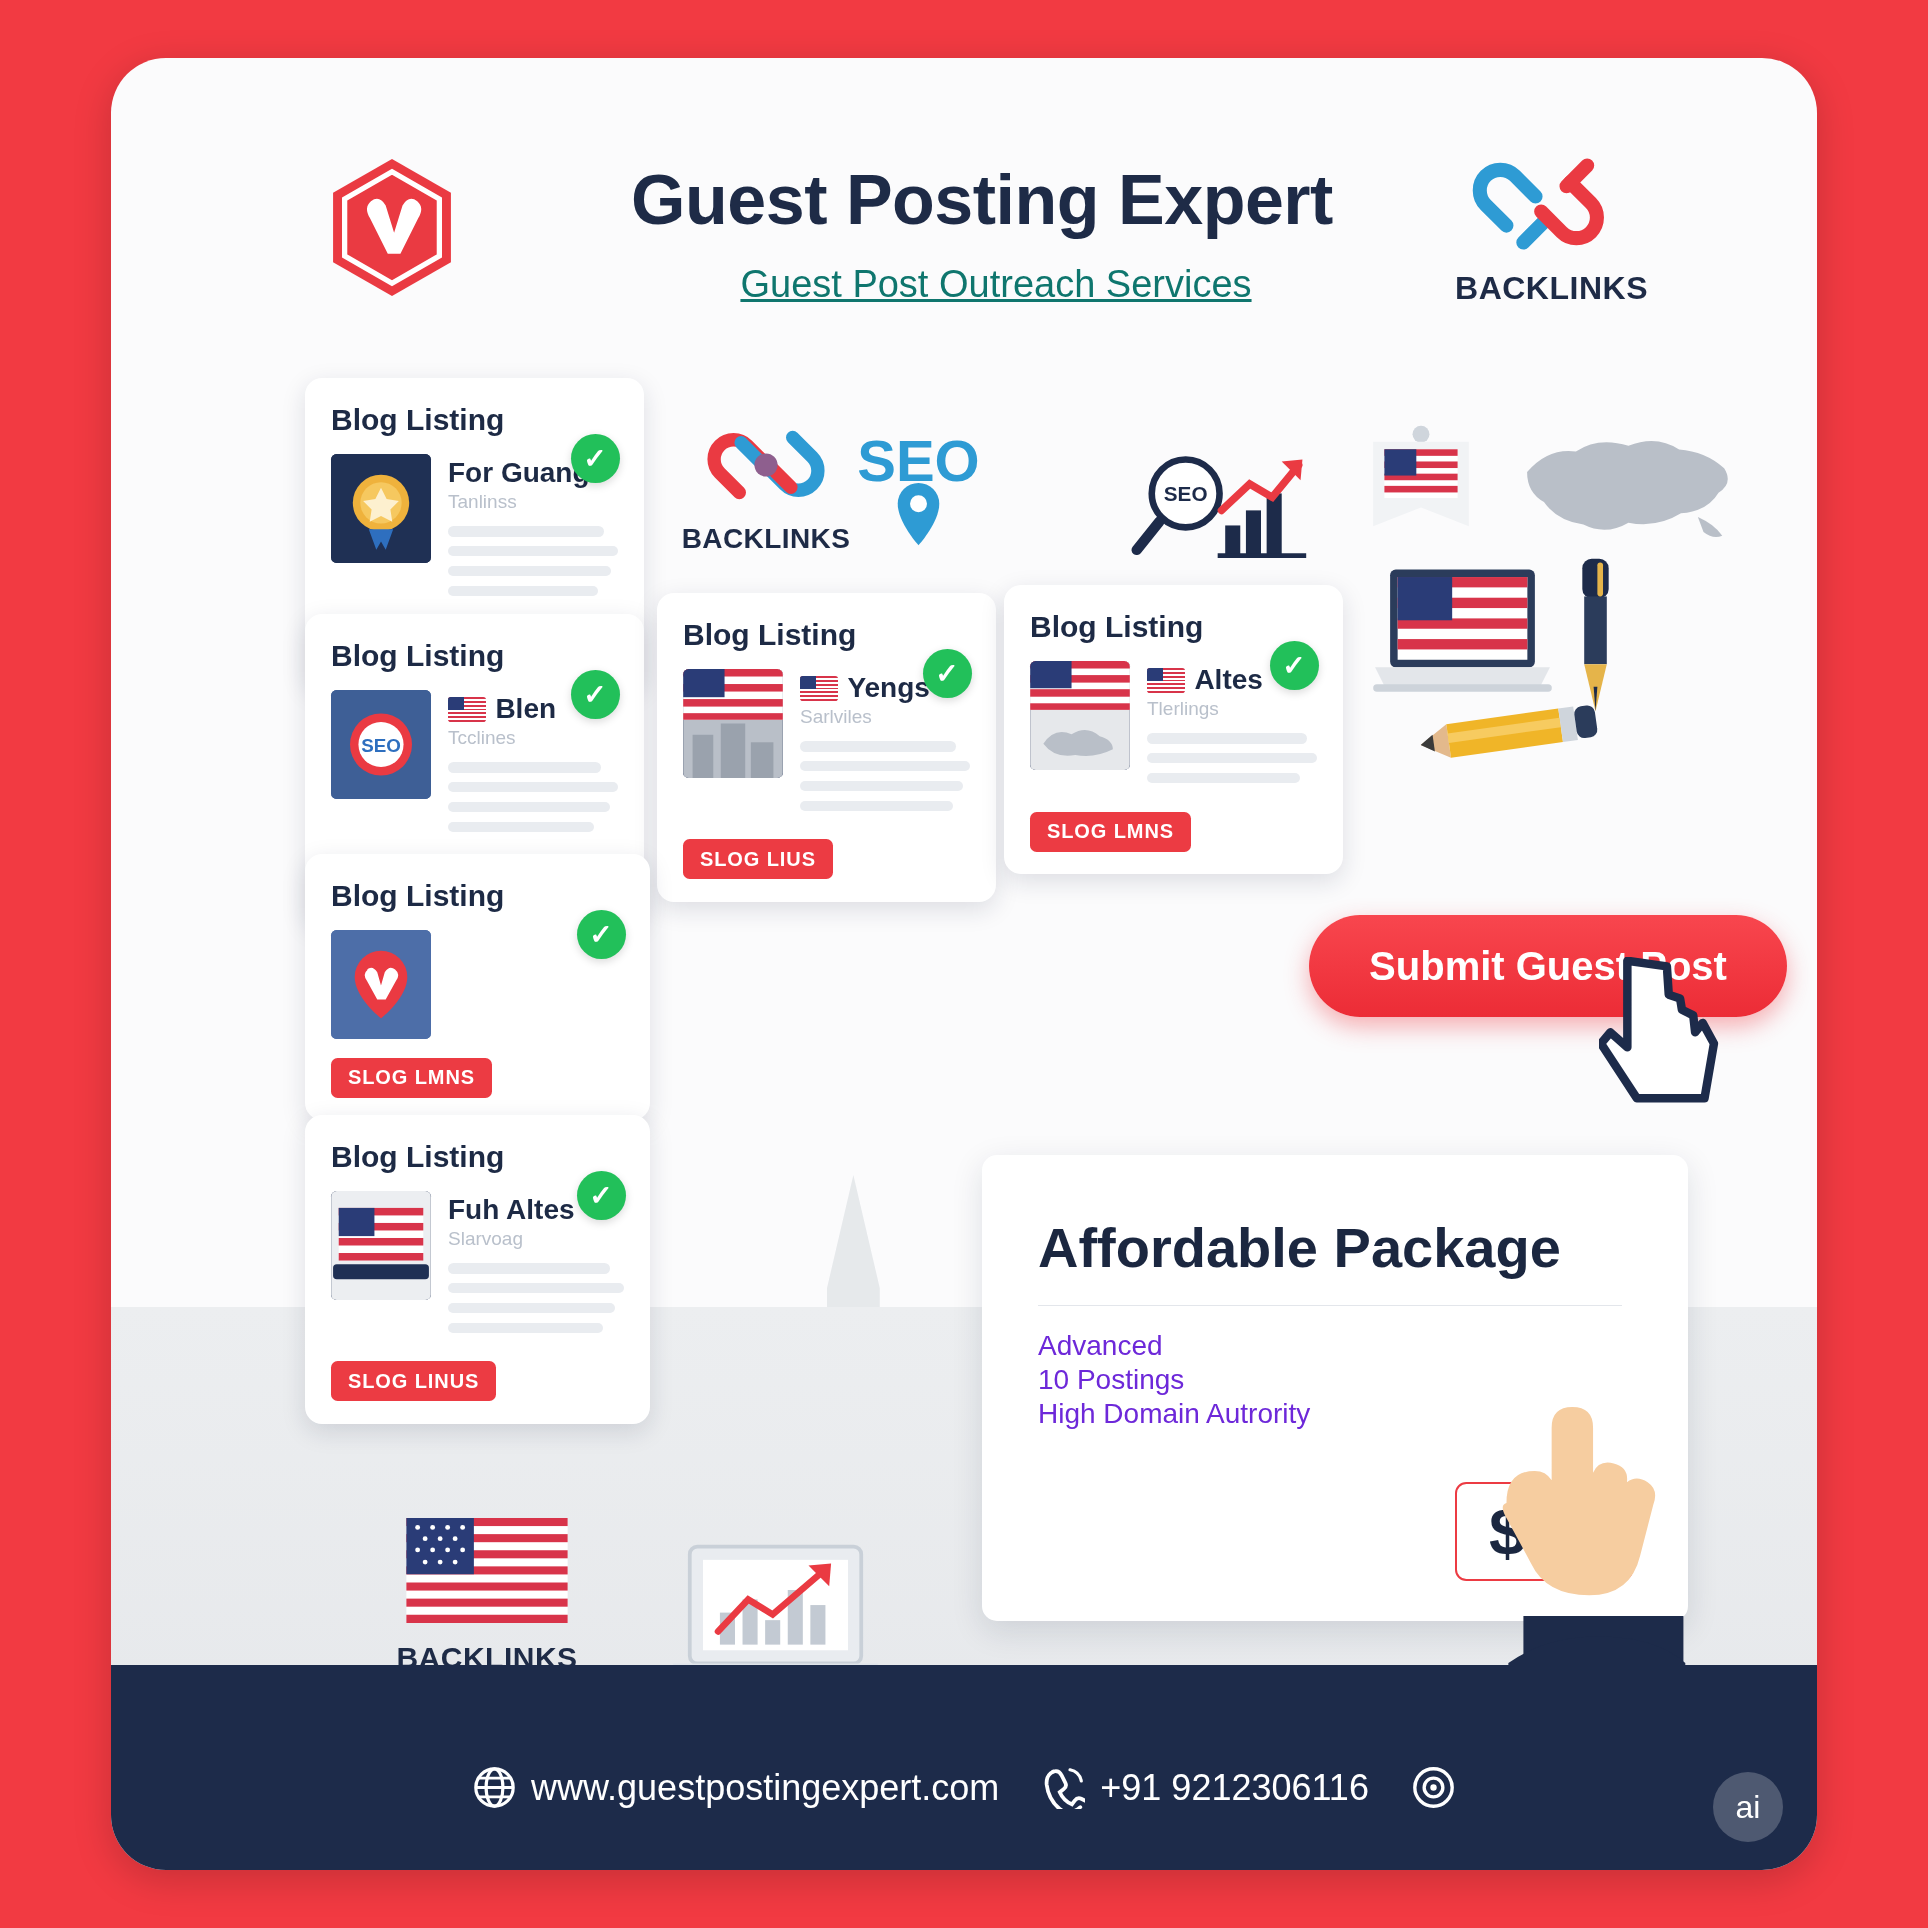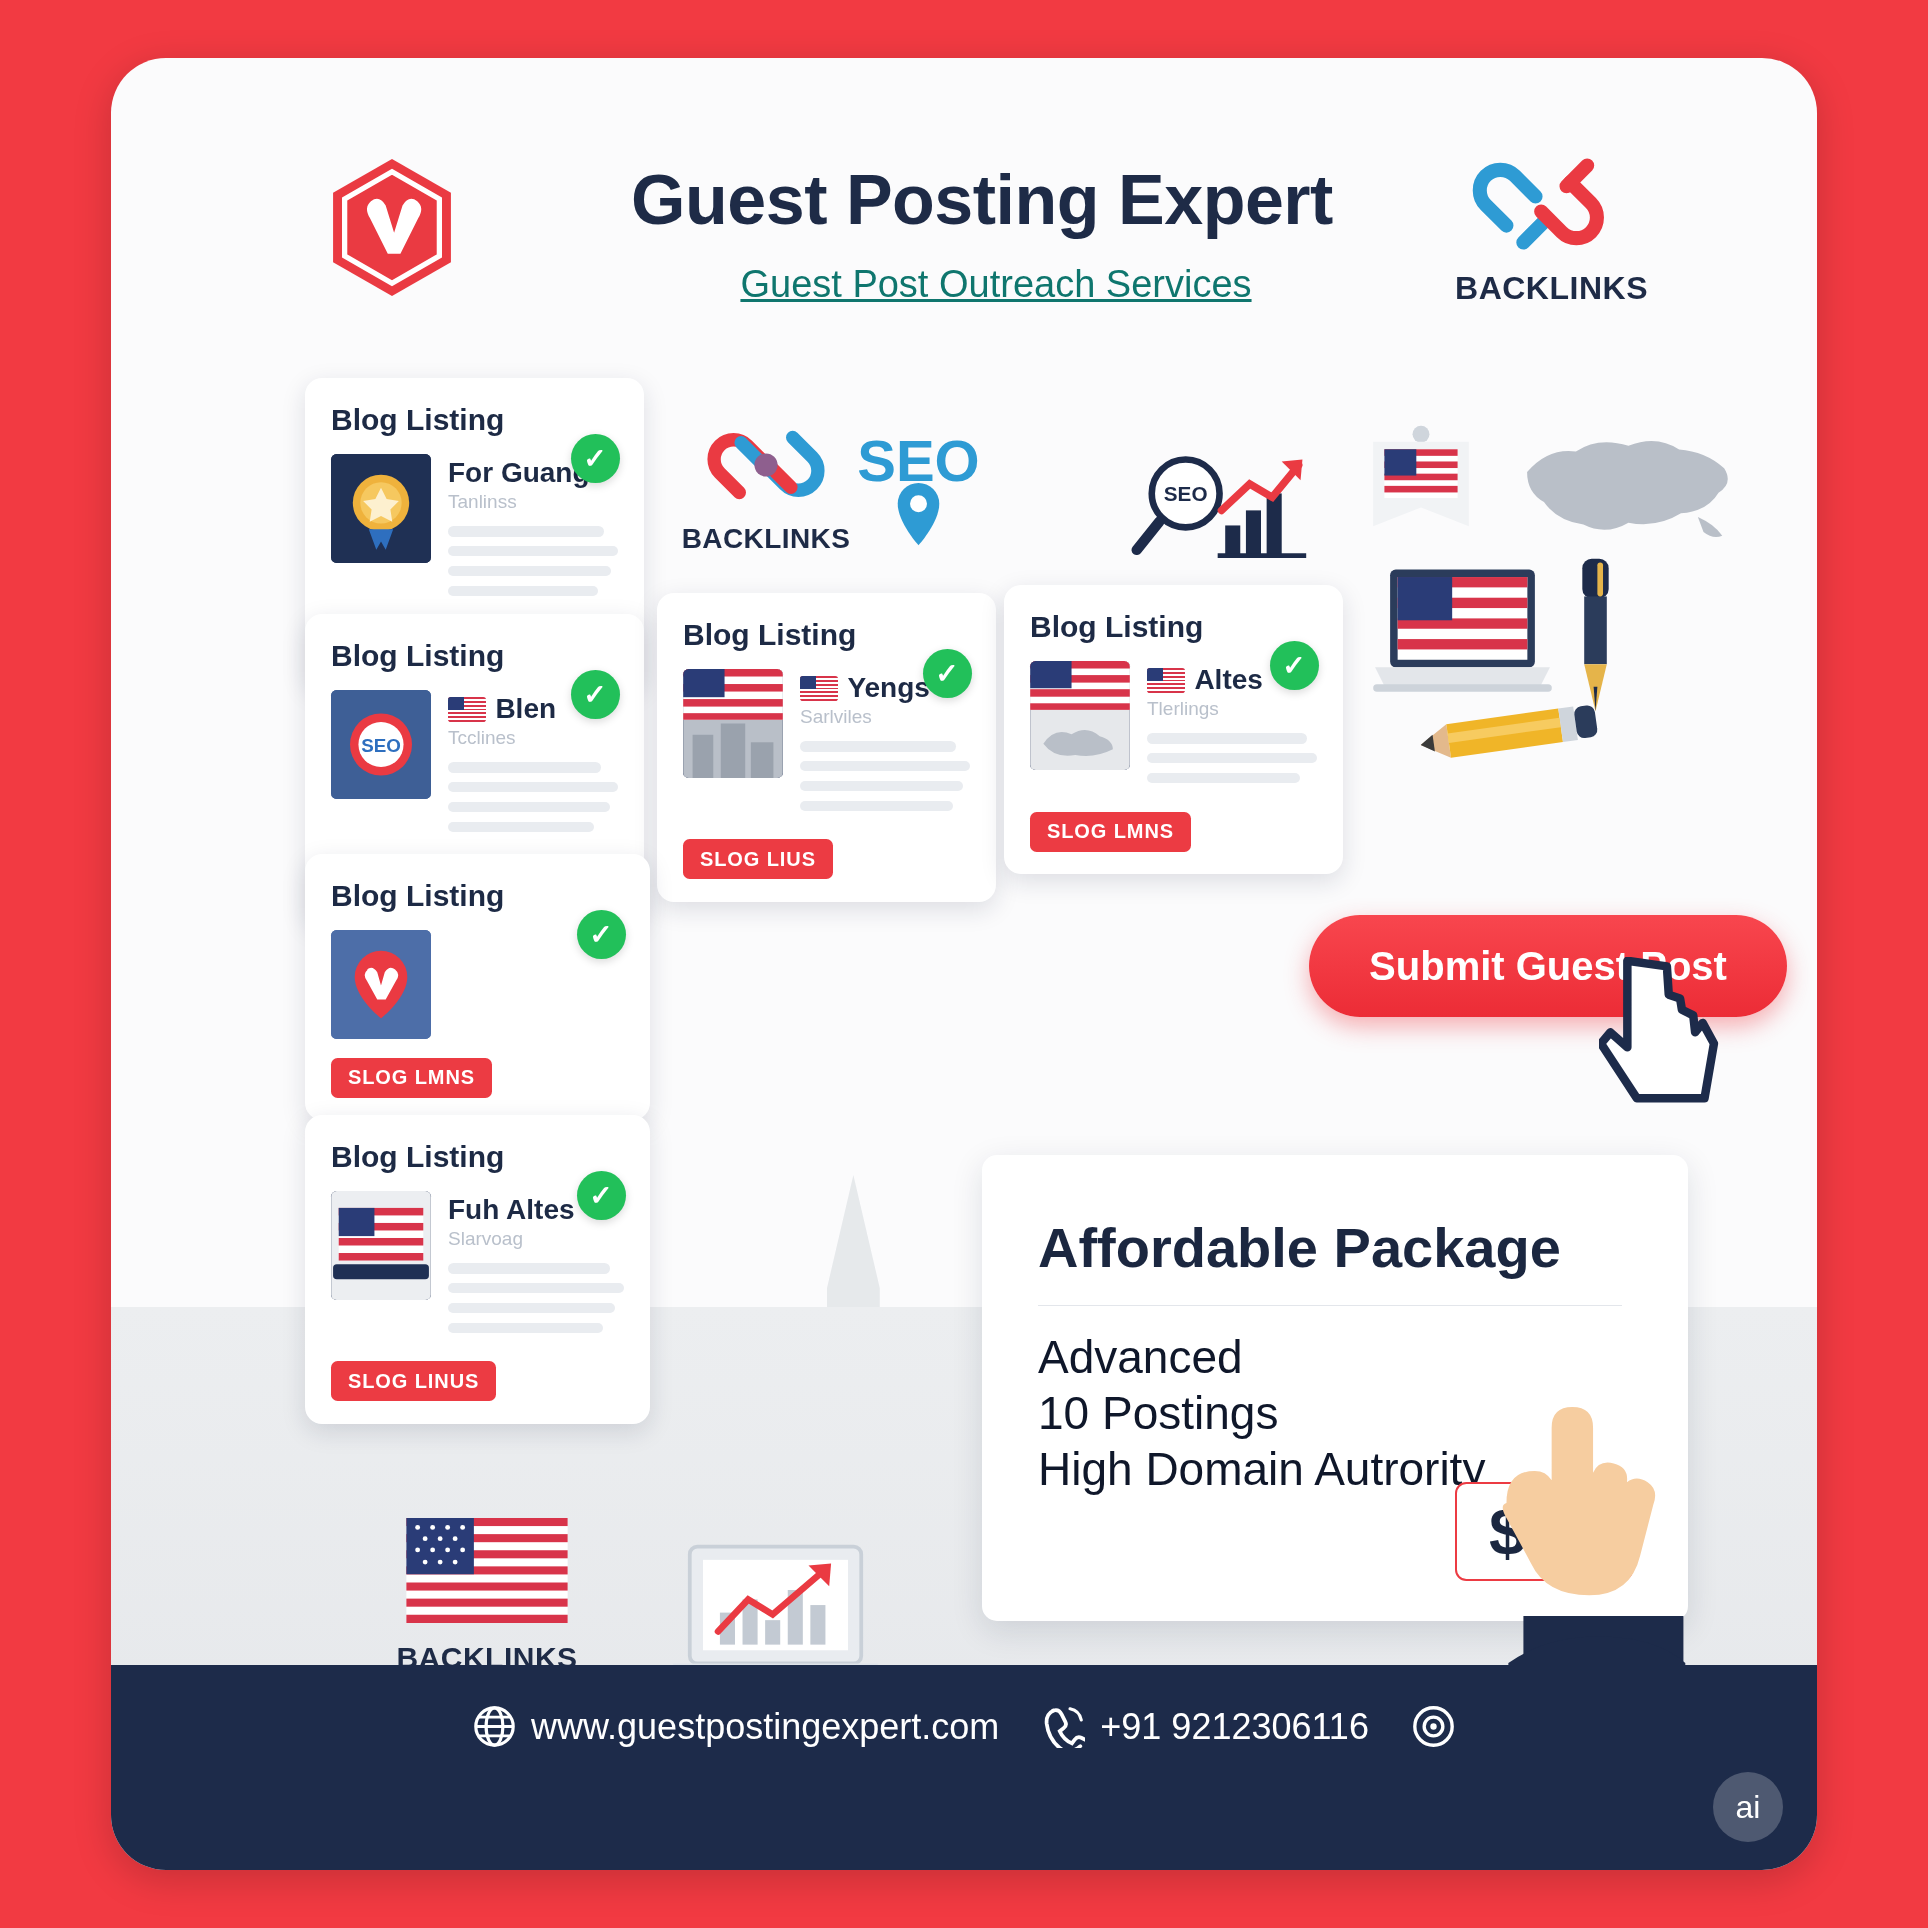--- a/index.html
+++ b/index.html
@@ -104,37 +104,37 @@
 
   
   #pkg {
     position:absolute; left:871px; top:1097px; width:706px; height:466px;
     background:#fff; border-radius:15px;
     box-shadow:0 9.4px 32px rgba(20,30,60,.12);
     padding:60px 56px;
   }
   #pkg h2 { font-size:56px; font-weight:bold; color:#1b2740; }
   #pkg .rule { height:1.9px; background:#e3e6eb; margin:24.5px 0 22.6px 0; width:584px; }
-  #pkg .feat { font-size:46px; color:#0f172a; line-height:1.22; }
+  #pkg .feat { font-size:28px; color:#6d28d9; line-height:1.22; }
   #price {
     position:absolute; right:55px; bottom:40px;
     border:2.8px solid #ec3b43; border-radius:11.3px;
     padding:9.4px 32px; font-size:66px; font-weight:bold; color:#1b2740;
     background:#fff;
   }
 
   
   .bot-flag { position:absolute; left:282px; top:1460px; text-align:center; width:188px;}
   .bot-flag .cap { margin-top:15px; font-size:30px; font-weight:bold; color:#1e2b47; letter-spacing:0.5px;}
 
   
   #footer {
     position:absolute; left:0; right:0; bottom:0; height:205px;
     background:#1d2b4a;
-    display:flex; align-items:flex-start; justify-content:center; gap:43px;
+    display:flex; align-items:center; justify-content:center; gap:43px;
     padding-top:40px;
   }
   #footer .fitem { display:flex; align-items:center; gap:15px; color:#fff; font-size:36px; }
 
   
   #aibadge {
     position:absolute; right:34px; bottom:28px;
     width:70px; height:70px; border-radius:50%;
     background:rgba(255,255,255,.22);
     display:flex; align-items:center; justify-content:center;

